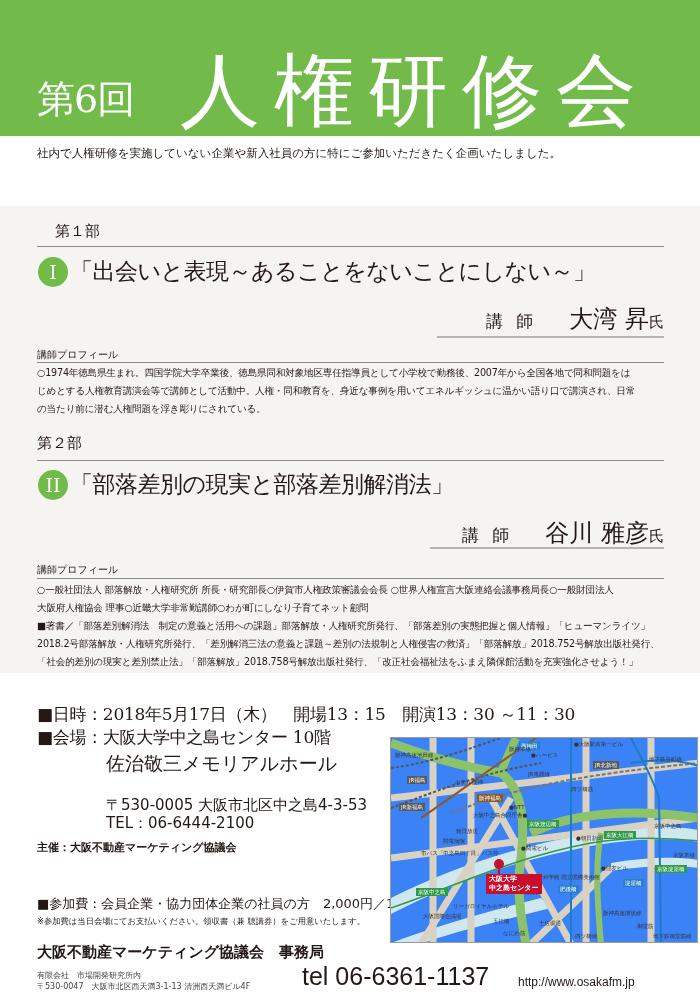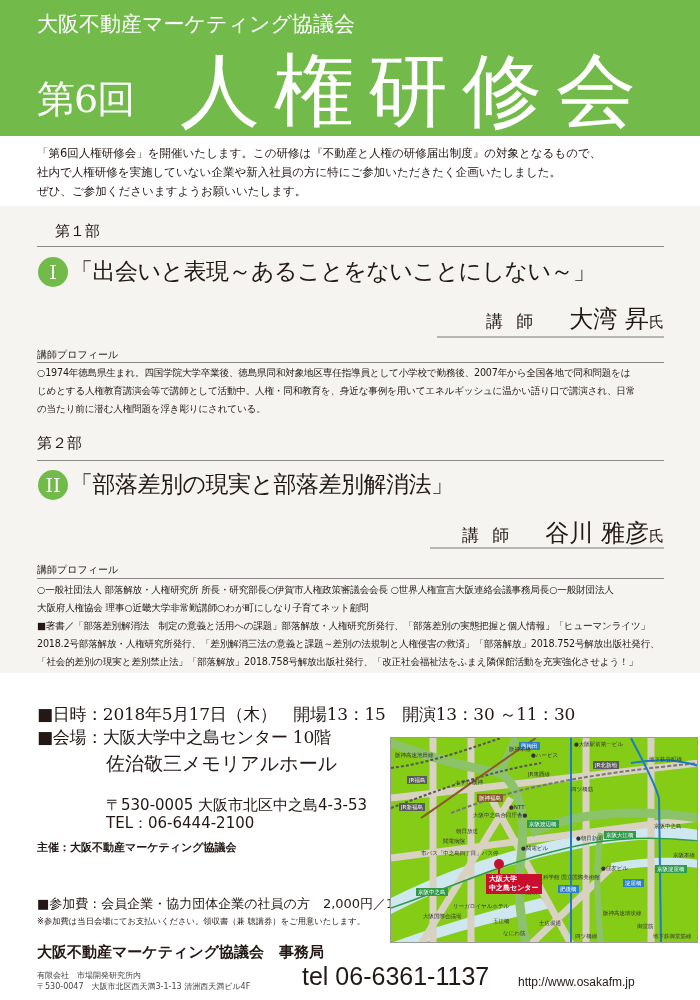--- a/index.html
+++ b/index.html
@@ -31,43 +31,40 @@
   .venue-sub { position: absolute; left: 106px; font-size: 19px; font-family: "DejaVu Serif", serif; }
   .addr { position: absolute; left: 106px; font-family: "DejaVu Sans", sans-serif; font-size: 15px; line-height: 18px; }
   .host { position: absolute; left: 37px; top: 840px; font-family: "DejaVu Sans", sans-serif; font-size: 11px; font-weight: bold; }
   .fee { position: absolute; left: 37px; top: 895px; font-family: "DejaVu Sans", sans-serif; font-size: 13px; white-space: nowrap; }
   .fee-note { position: absolute; left: 37px; top: 916px; font-family: "DejaVu Sans", sans-serif; font-size: 8.3px; white-space: nowrap; }
   .office { position: absolute; left: 37px; top: 943px; font-family: "DejaVu Sans", sans-serif; font-size: 15px; font-weight: bold; white-space: nowrap; }
   .office-addr { position: absolute; left: 37px; top: 970px; font-family: "DejaVu Sans", sans-serif; font-size: 8px; line-height: 11px; color: #444; white-space: nowrap; }
   .tel { position: absolute; left: 302px; top: 962px; font-family: "Liberation Sans", sans-serif; font-size: 25px; white-space: nowrap; }
   .url { position: absolute; left: 518px; top: 975px; font-family: "Liberation Sans", sans-serif; font-size: 12px; white-space: nowrap; text-align: right; }
 
-  .map { position: absolute; left: 390px; top: 737px; width: 308px; height: 206px; border: 1px solid #9a9a9a; background: #84cc16; overflow: hidden; }
+  .map { position: absolute; left: 390px; top: 737px; width: 308px; height: 206px; border: 1px solid #9a9a9a; background: #3b82f6; overflow: hidden; }
   .map svg { position: absolute; left: 0; top: 0; }
   .map .lbl { position: absolute; font-family: "DejaVu Sans", sans-serif; font-size: 5.5px; color: #333; white-space: nowrap; }
   .map .tag { position: absolute; font-family: "DejaVu Sans", sans-serif; font-size: 5.5px; color: #fff; padding: 0 2px; white-space: nowrap; line-height: 8px; }
   .map .tag.gray { background: #5a5a5a; }
   .map .tag.brown { background: #8a5a2a; }
   .map .tag.blue { background: #2a7fc8; }
   .map .tag.green { background: #2f9a4a; }
   .map .venue-marker { position: absolute; left: 95px; top: 136px; background: #c8102e; color: #fff; font-family: "DejaVu Sans", sans-serif; font-size: 7px; line-height: 9px; padding: 1px 3px; font-weight: bold; }
 </style>
 </head>
 <body>
 
 <div class="header">
-  <div class="org">大阪不動産マーケティング協議会</div>
   <div class="edition">第6回</div>
   <div class="title">人権研修会</div>
 </div>
 
 <div class="intro">
-  <div>「第6回人権研修会」を開催いたします。この研修は『不動産と人権の研修届出制度』の対象となるもので、</div>
   <div>社内で人権研修を実施していない企業や新入社員の方に特にご参加いただきたく企画いたしました。</div>
-  <div>ぜひ、ご参加くださいますようお願いいたします。</div>
 </div>
 
 <div class="program">
 
   <div class="part-label" style="top:16px;margin-left:18px;">第１部</div>
   <div class="part-rule" style="top:40px;"></div>
   <div class="numeral" style="top:51px;">I</div>
   <div class="lecture-title" style="top:50px;">「出会いと表現～あることをないことにしない～」</div>
   <div class="lecturer" style="top:97px;">
     <span class="role">講 師</span><span class="name">大湾 昇</span><span class="honor">氏</span>

